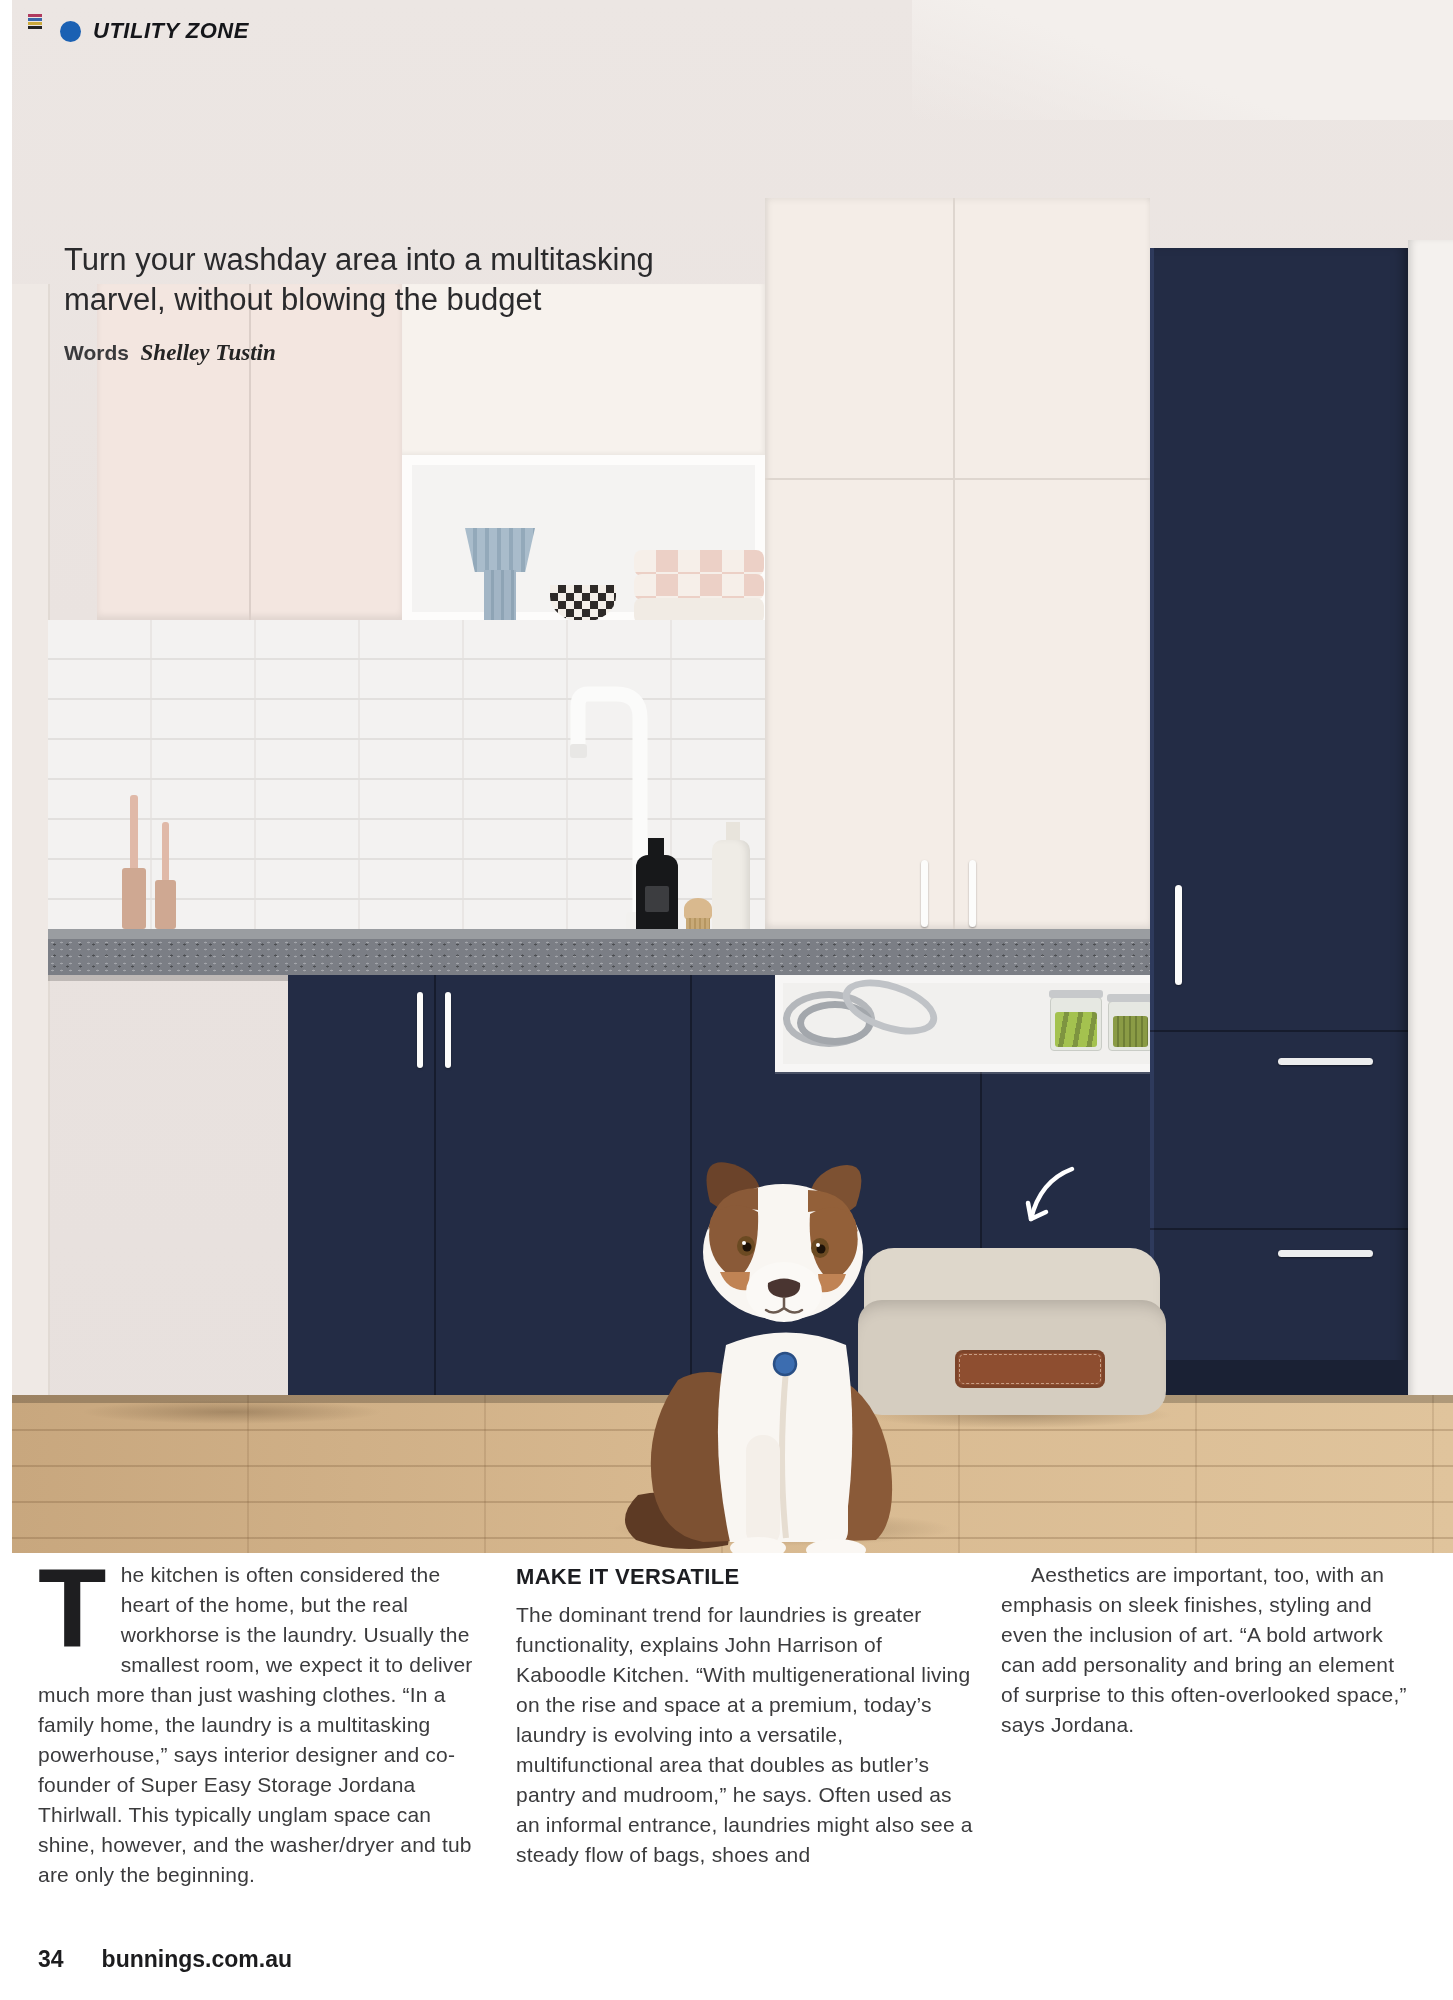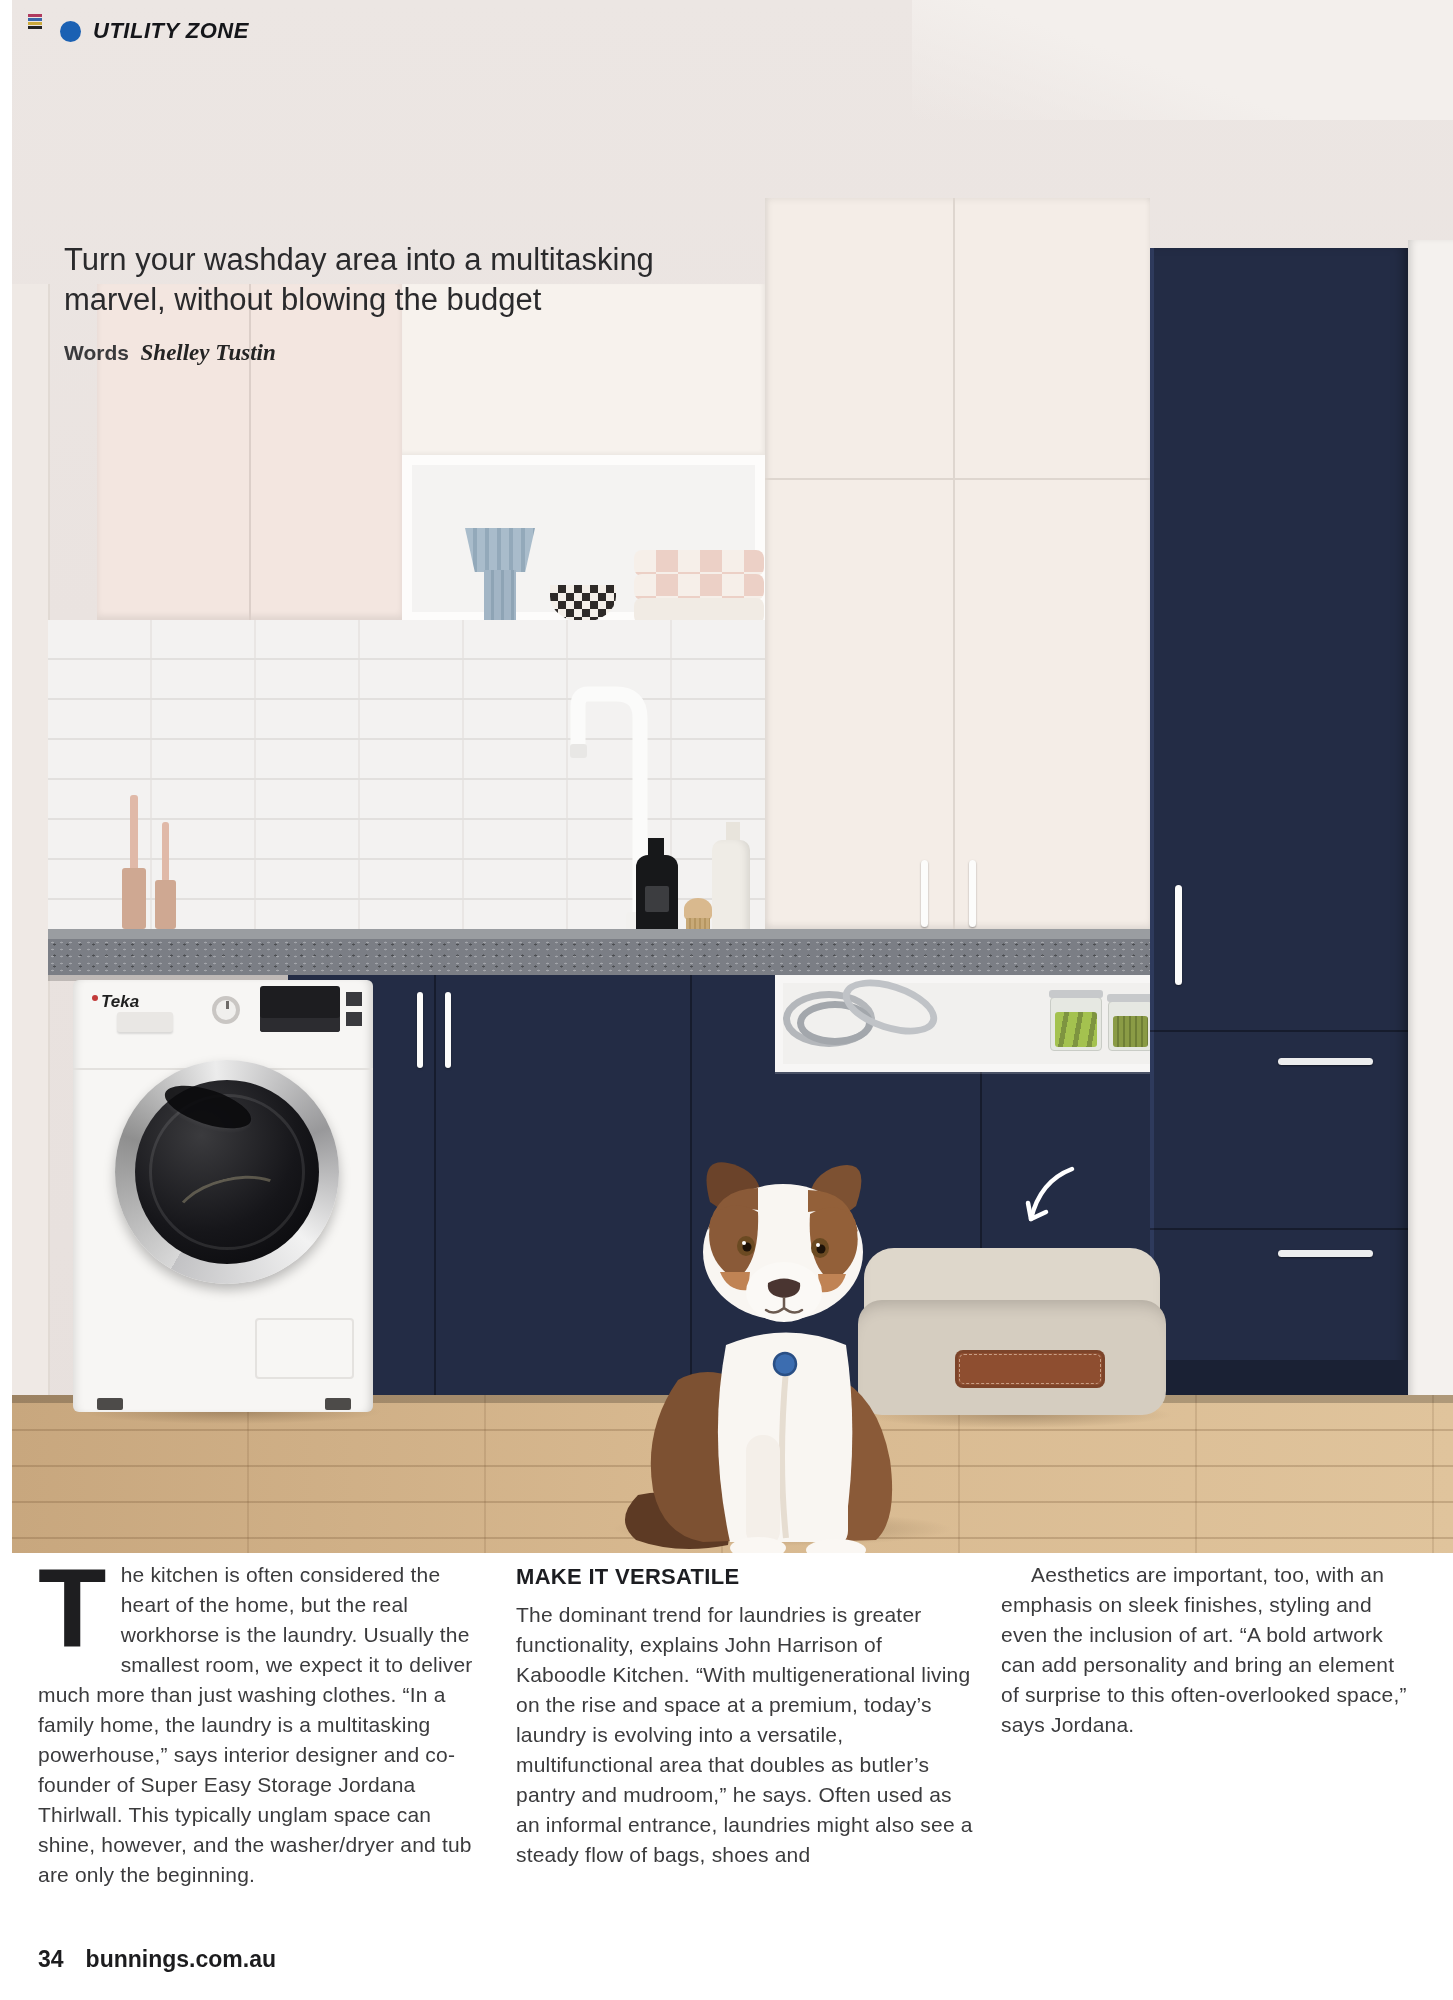--- a/index.html
+++ b/index.html
@@ -139,21 +139,21 @@
   
   .columns{position:absolute;left:38px;top:1560px;width:1377px;display:flex;gap:23px;}
   .col{font-size:21px;line-height:30px;letter-spacing:.2px;color:var(--body-text,#3b3b3d);}
   .col1{width:455px;}
   .col2{width:462px;}
   .col3{width:414px;}
   .dropcap{float:left;font-size:112px;line-height:88px;font-weight:bold;color:#1e1e20;margin:4px 14px 0 0;}
   .col-heading{font-weight:bold;font-size:22px;color:#1c1d21;letter-spacing:.3px;margin:2px 0 8px 0;}
   .para2{text-indent:30px;margin-top:0;}
   .footer{position:absolute;left:38px;top:1946px;font-size:23px;font-weight:bold;color:#1c1c1e;}
-  .footer .site{margin-left:22px;}
+  .footer .site{margin-left:38px;}
 </style>
 </head>
 <body>
 
 <div id="page">
 
   <div id="photo">
     <div class="abs ceiling"></div>
     <div class="abs left-wall"></div>
 
@@ -246,35 +246,20 @@
       <div class="navy-kick" style="position:absolute;left:0;top:1112px;width:100%;height:40px;"></div>
     </div>
     <div class="abs right-wall"></div>
 
     <div class="abs floor"></div>
     <div class="abs floor-top-shadow"></div>
     <div class="abs soft-shadow" style="left:70px;top:1400px;width:300px;height:24px;"></div>
     <div class="abs soft-shadow" style="left:850px;top:1402px;width:310px;height:26px;"></div>
     <div class="abs soft-shadow" style="left:600px;top:1512px;width:340px;height:34px;"></div>
 
-    <div class="abs washer">
-      <div class="brand">Teka</div>
-      <div class="dispenser"></div>
-      <div class="dial"></div>
-      <div class="display"></div>
-      <div class="btns"></div>
-      <div class="panel-line"></div>
-      <div class="door">
-        <div class="glass"></div>
-        <div class="drum-glint"></div>
-      </div>
-      <div class="small-door"></div>
-      <div class="foot" style="left:24px;"></div>
-      <div class="foot" style="left:252px;"></div>
-    </div>
 
     <div class="abs bed">
       <div class="back"></div>
       <div class="seat"></div>
       <div class="patch"></div>
     </div>
 
     <svg class="abs" style="left:596px;top:1140px;" width="350" height="420" viewBox="0 0 350 420">
       <path d="M30,355 Q5,380 28,400 Q70,415 120,405 L125,370 Q70,345 30,355" fill="#5d3a24"></path>
       <path d="M70,240 Q35,290 45,350 Q55,395 95,402 L150,400 L150,250 Q105,220 70,240" fill="#7d5132"></path>

